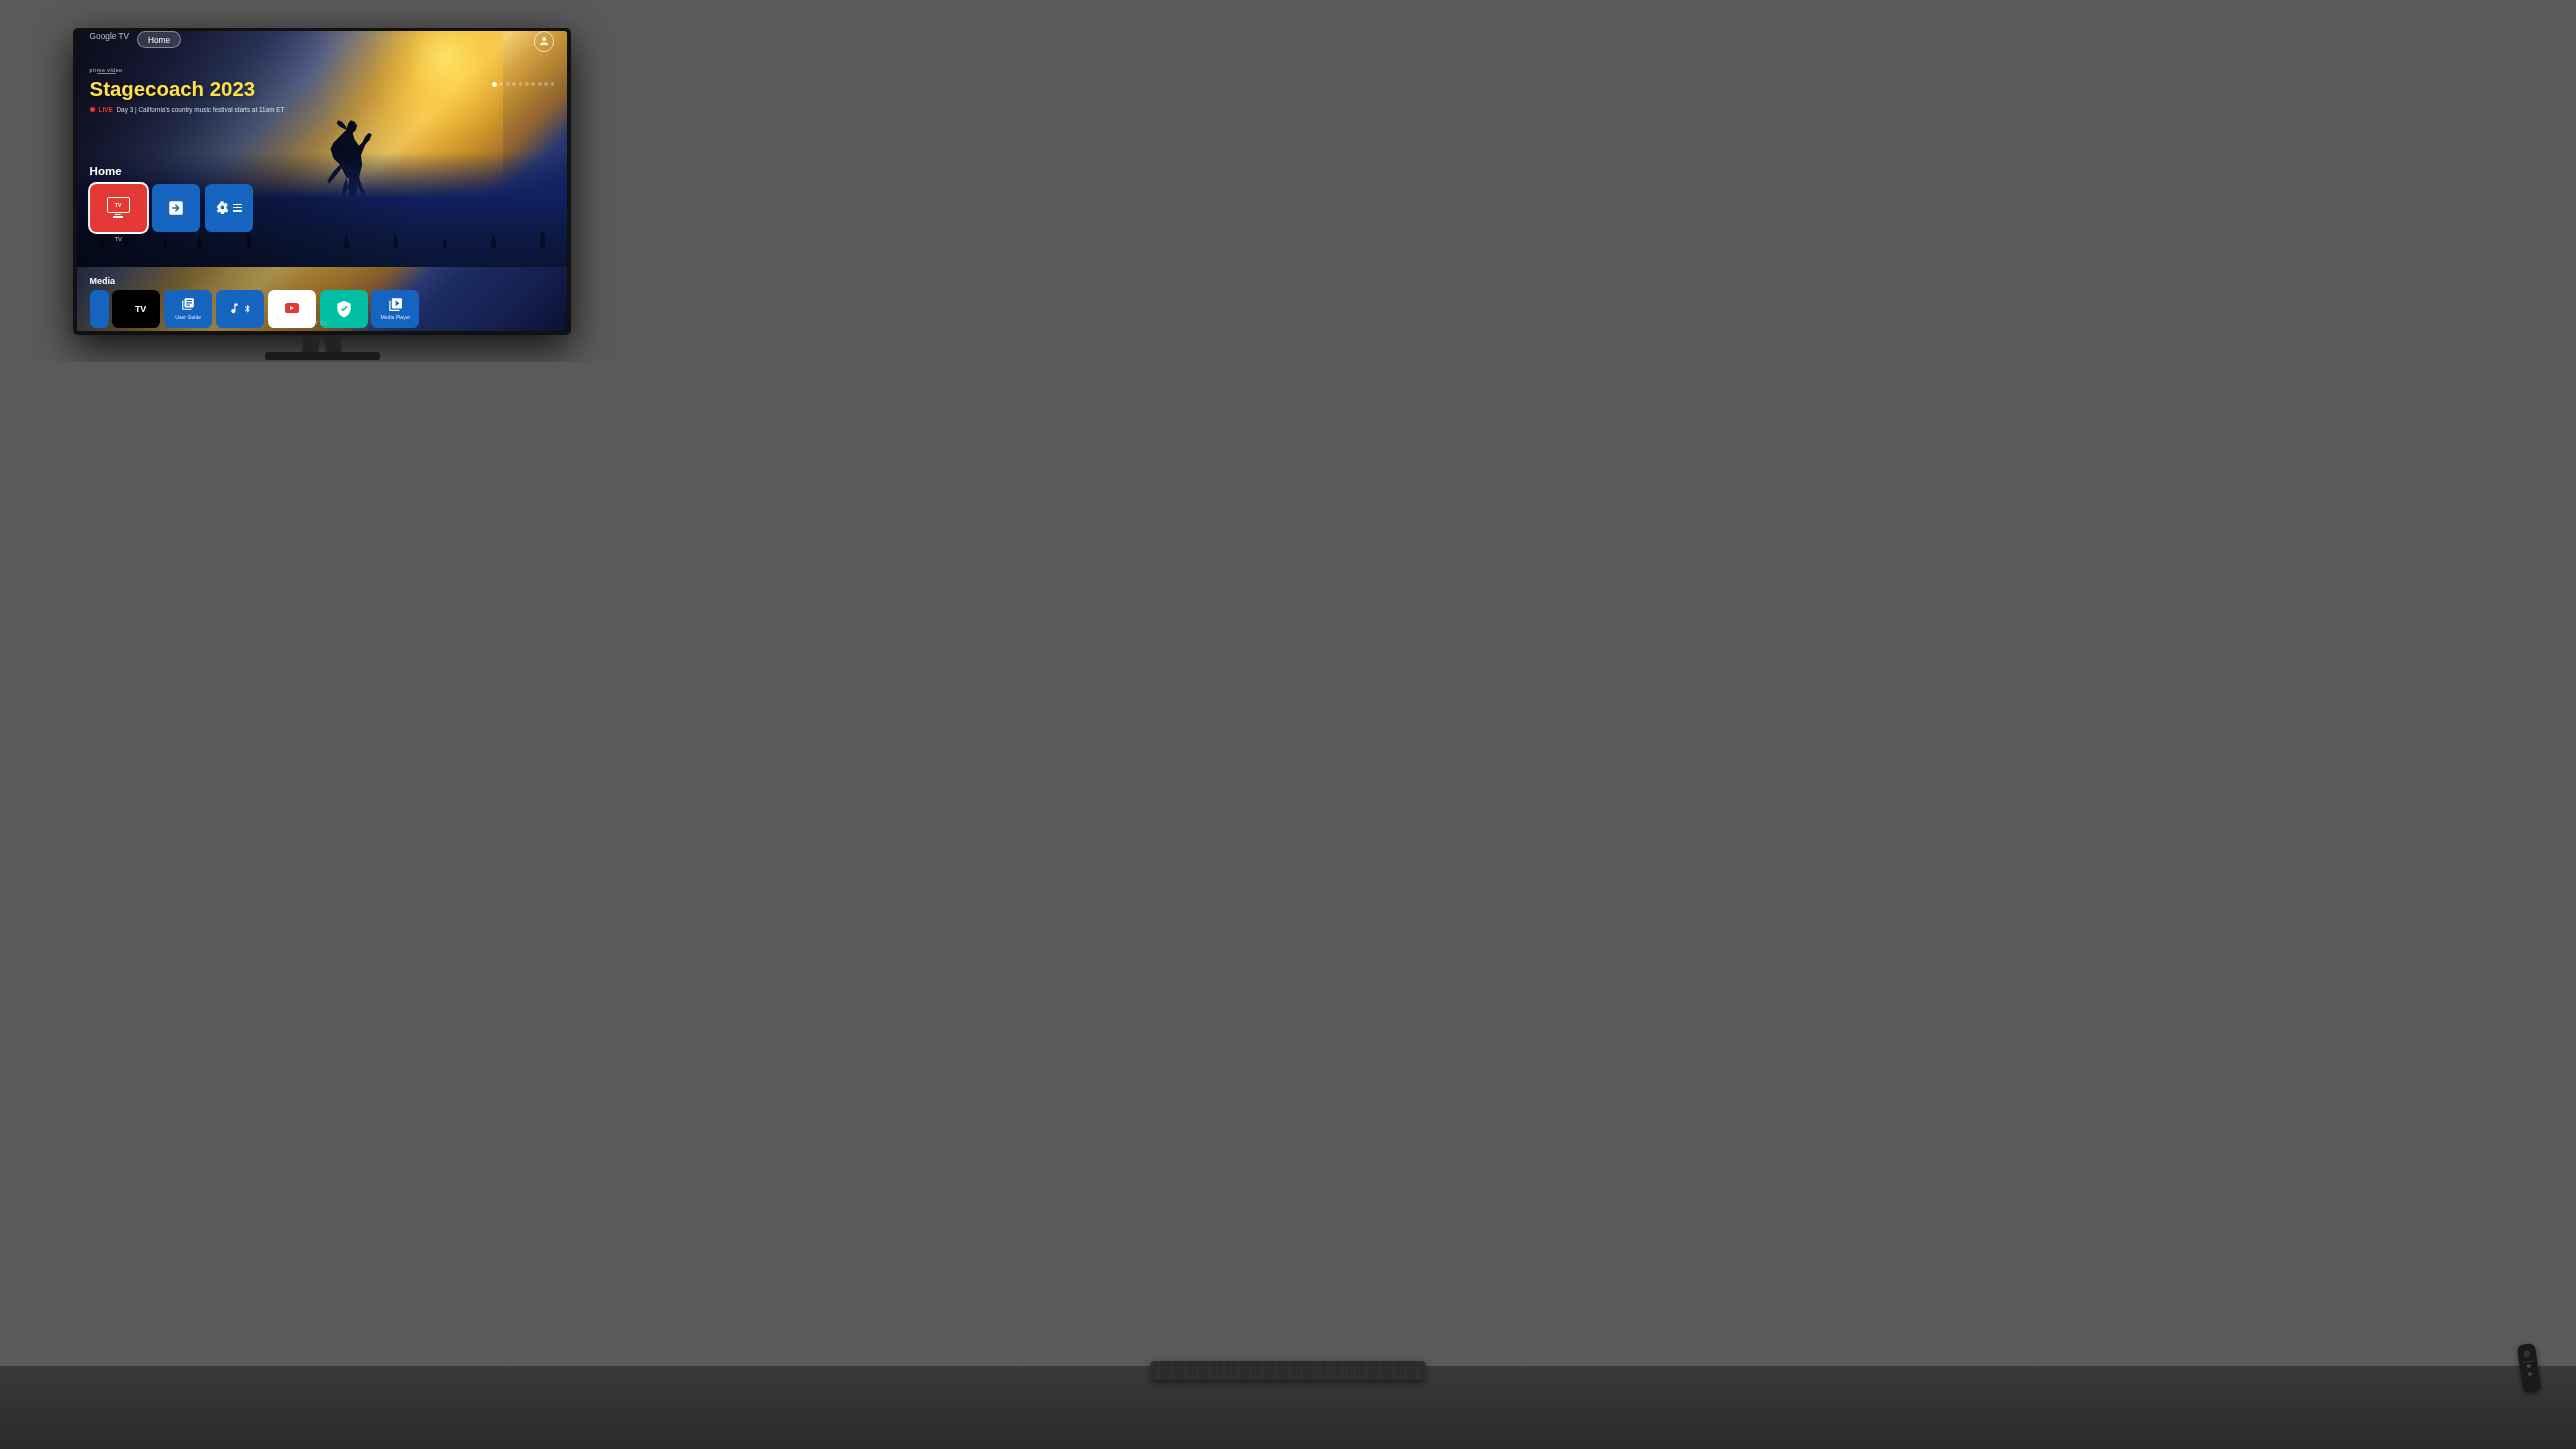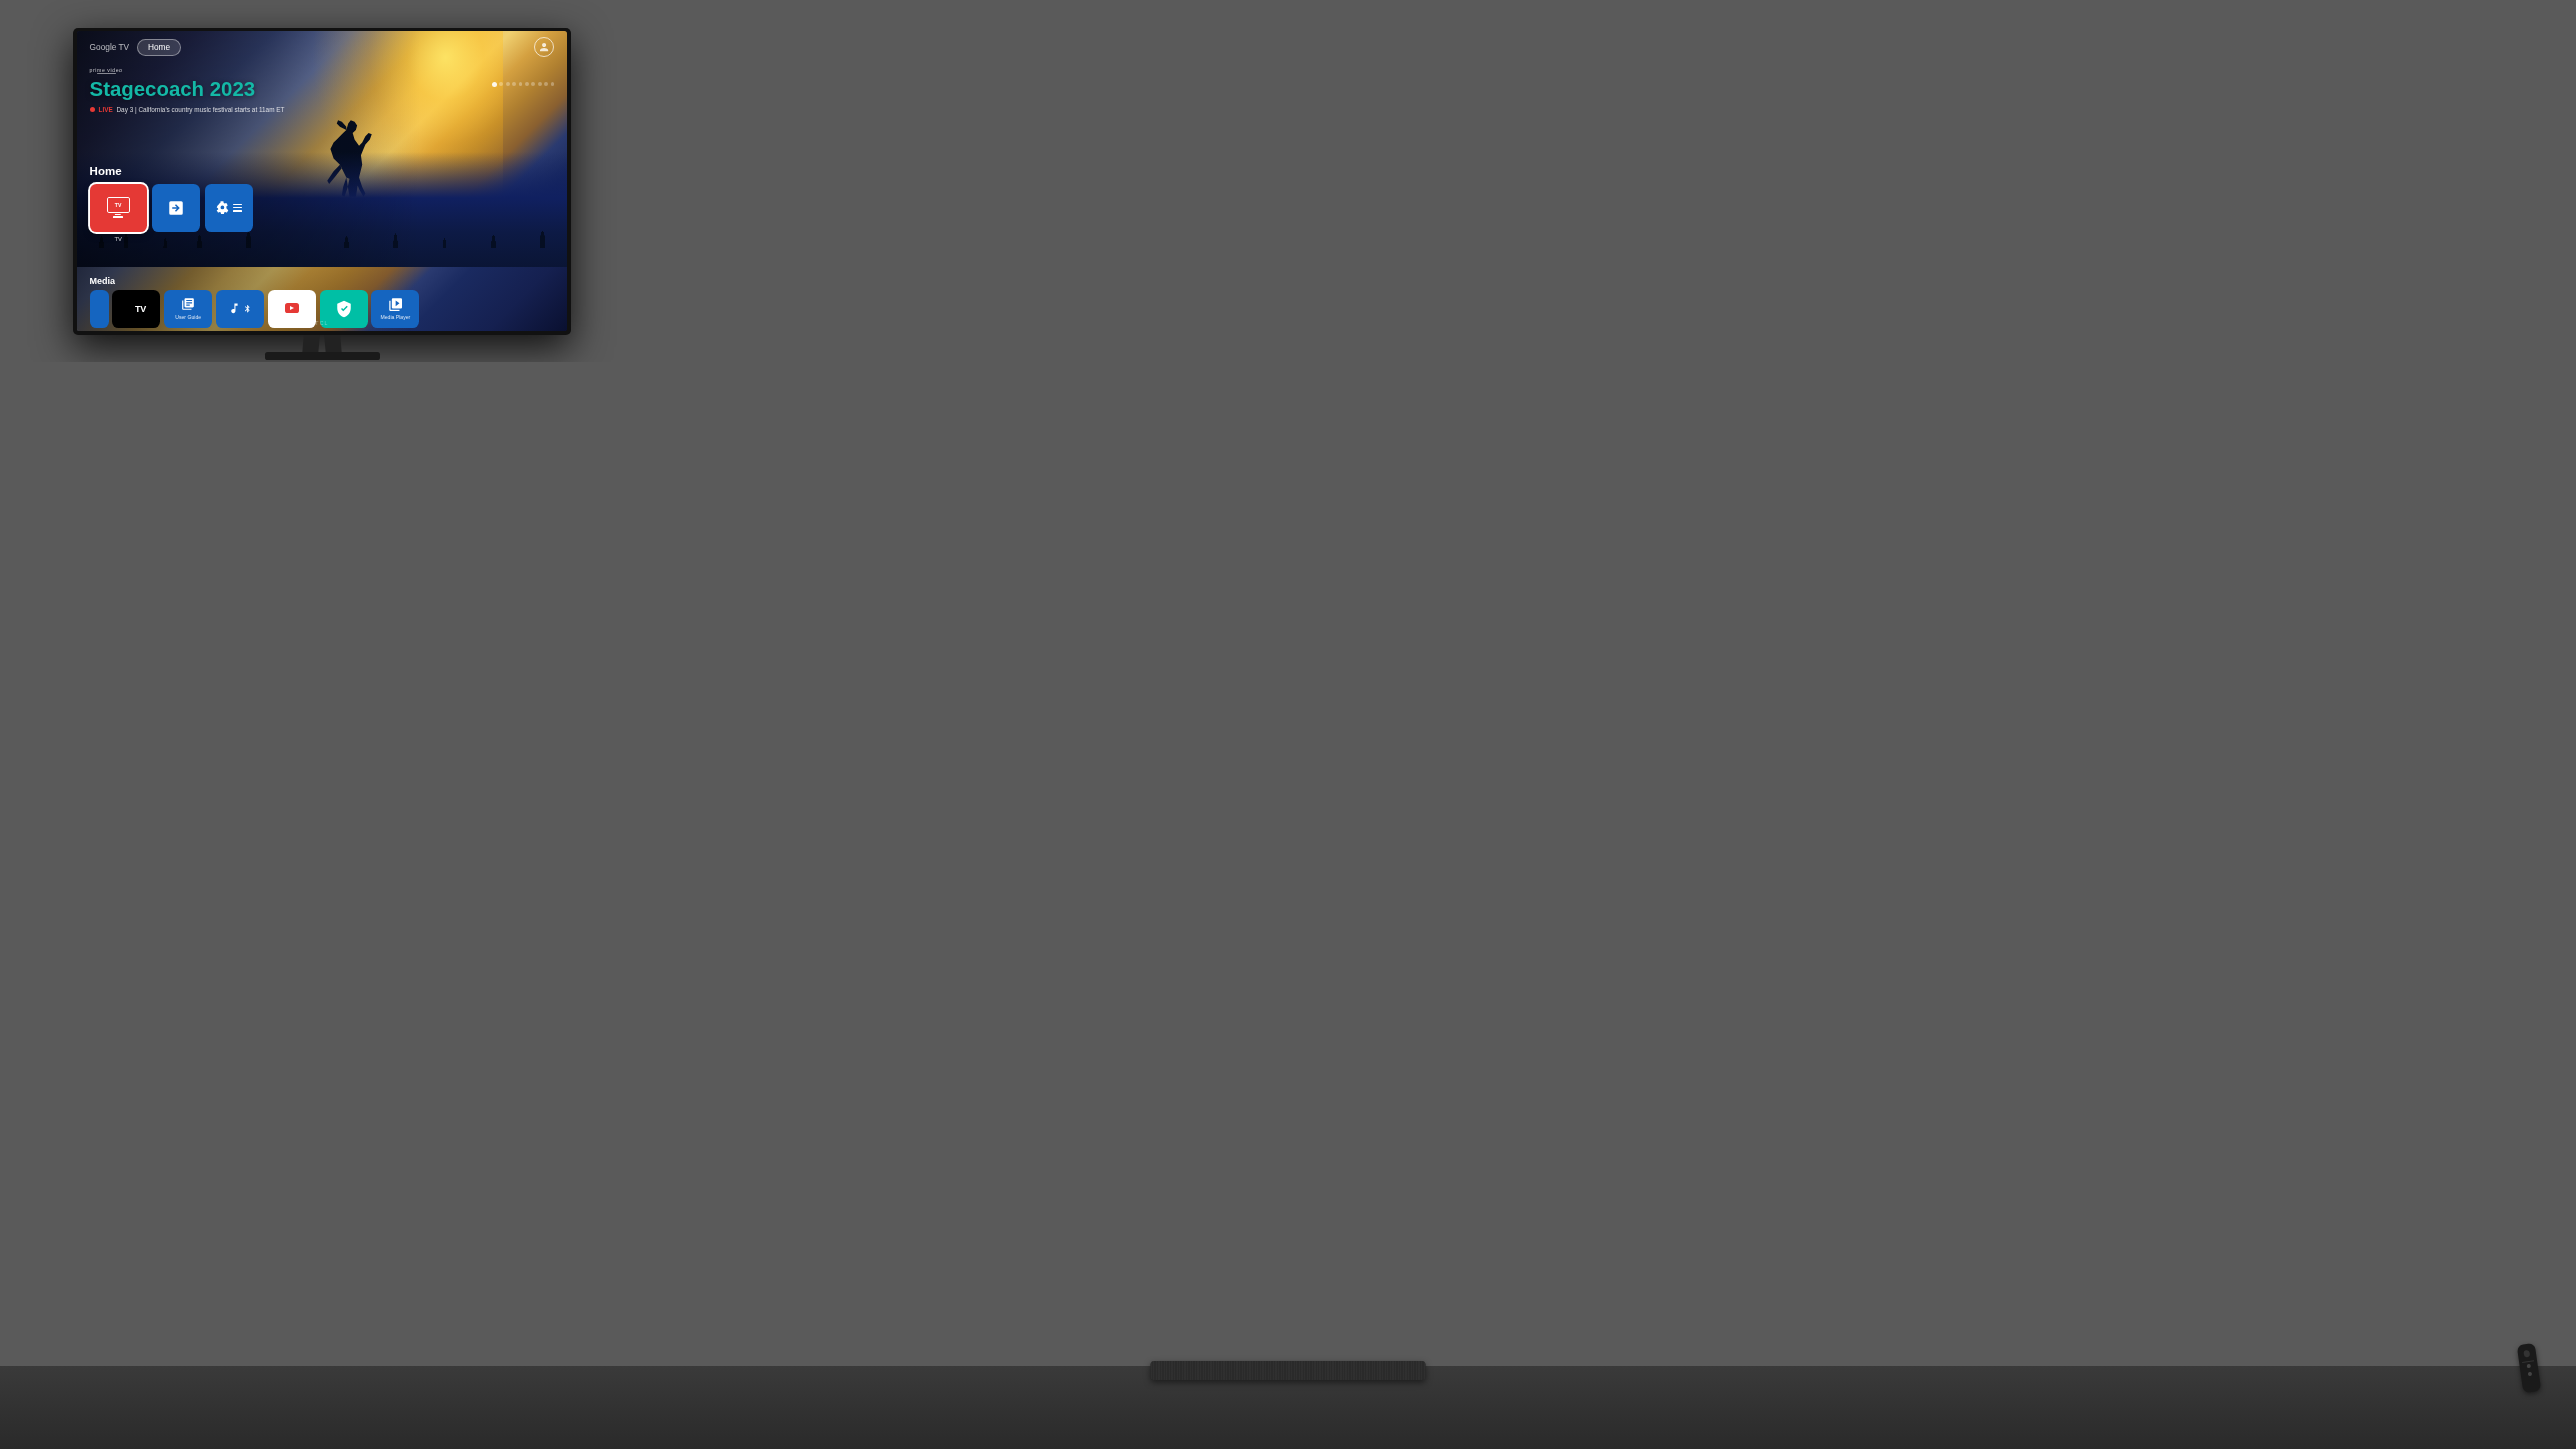--- a/index.html
+++ b/index.html
@@ -144,21 +144,21 @@
     }
 
     
     .top-nav {
       position: absolute;
       top: 0;
       left: 0;
       right: 0;
       height: 32px;
       display: flex;
-      align-items: center;
+      align-items: flex-start;
       padding: 0 12.8px;
       z-index: 10;
     }
 
     .brand-name {
       color: rgba(255,255,255,0.7);
       font-size: 8.3px;
       font-weight: 400;
       margin-right: 7.7px;
     }
@@ -215,21 +215,21 @@
       position: absolute;
       top: 32px;
       left: 12.8px;
       right: 0;
       z-index: 10;
     }
 
     .hero-title {
       font-size: 20.4px;
       font-weight: 700;
-      color: #14b8a6;
+      color: #fde047;
       margin-bottom: 5.1px;
       text-shadow: 0 1.3px 5.1px rgba(0,0,0,0.5);
     }
 
     .live-info {
       display: flex;
       align-items: center;
       gap: 3.8px;
       font-size: 7px;
       color: rgba(255,255,255,0.85);

